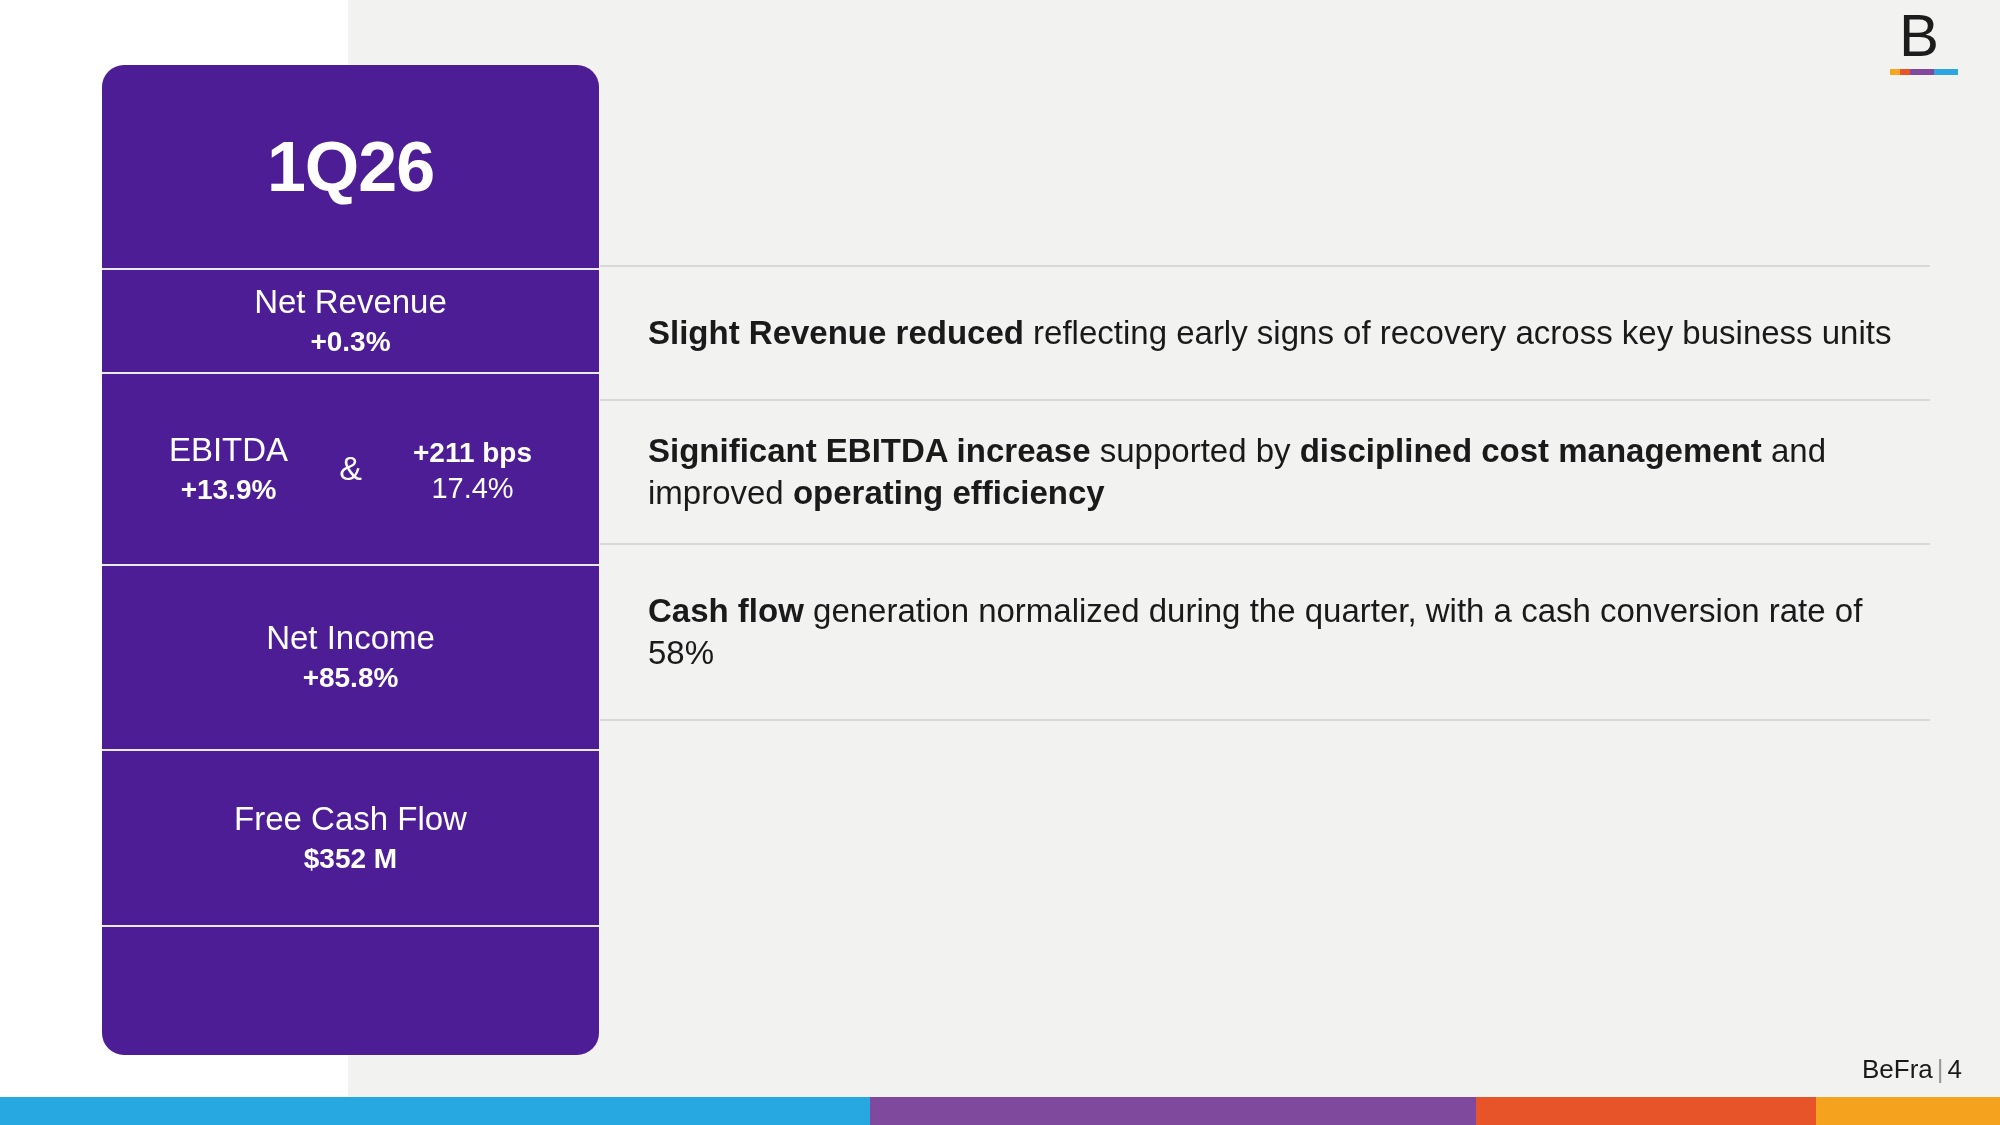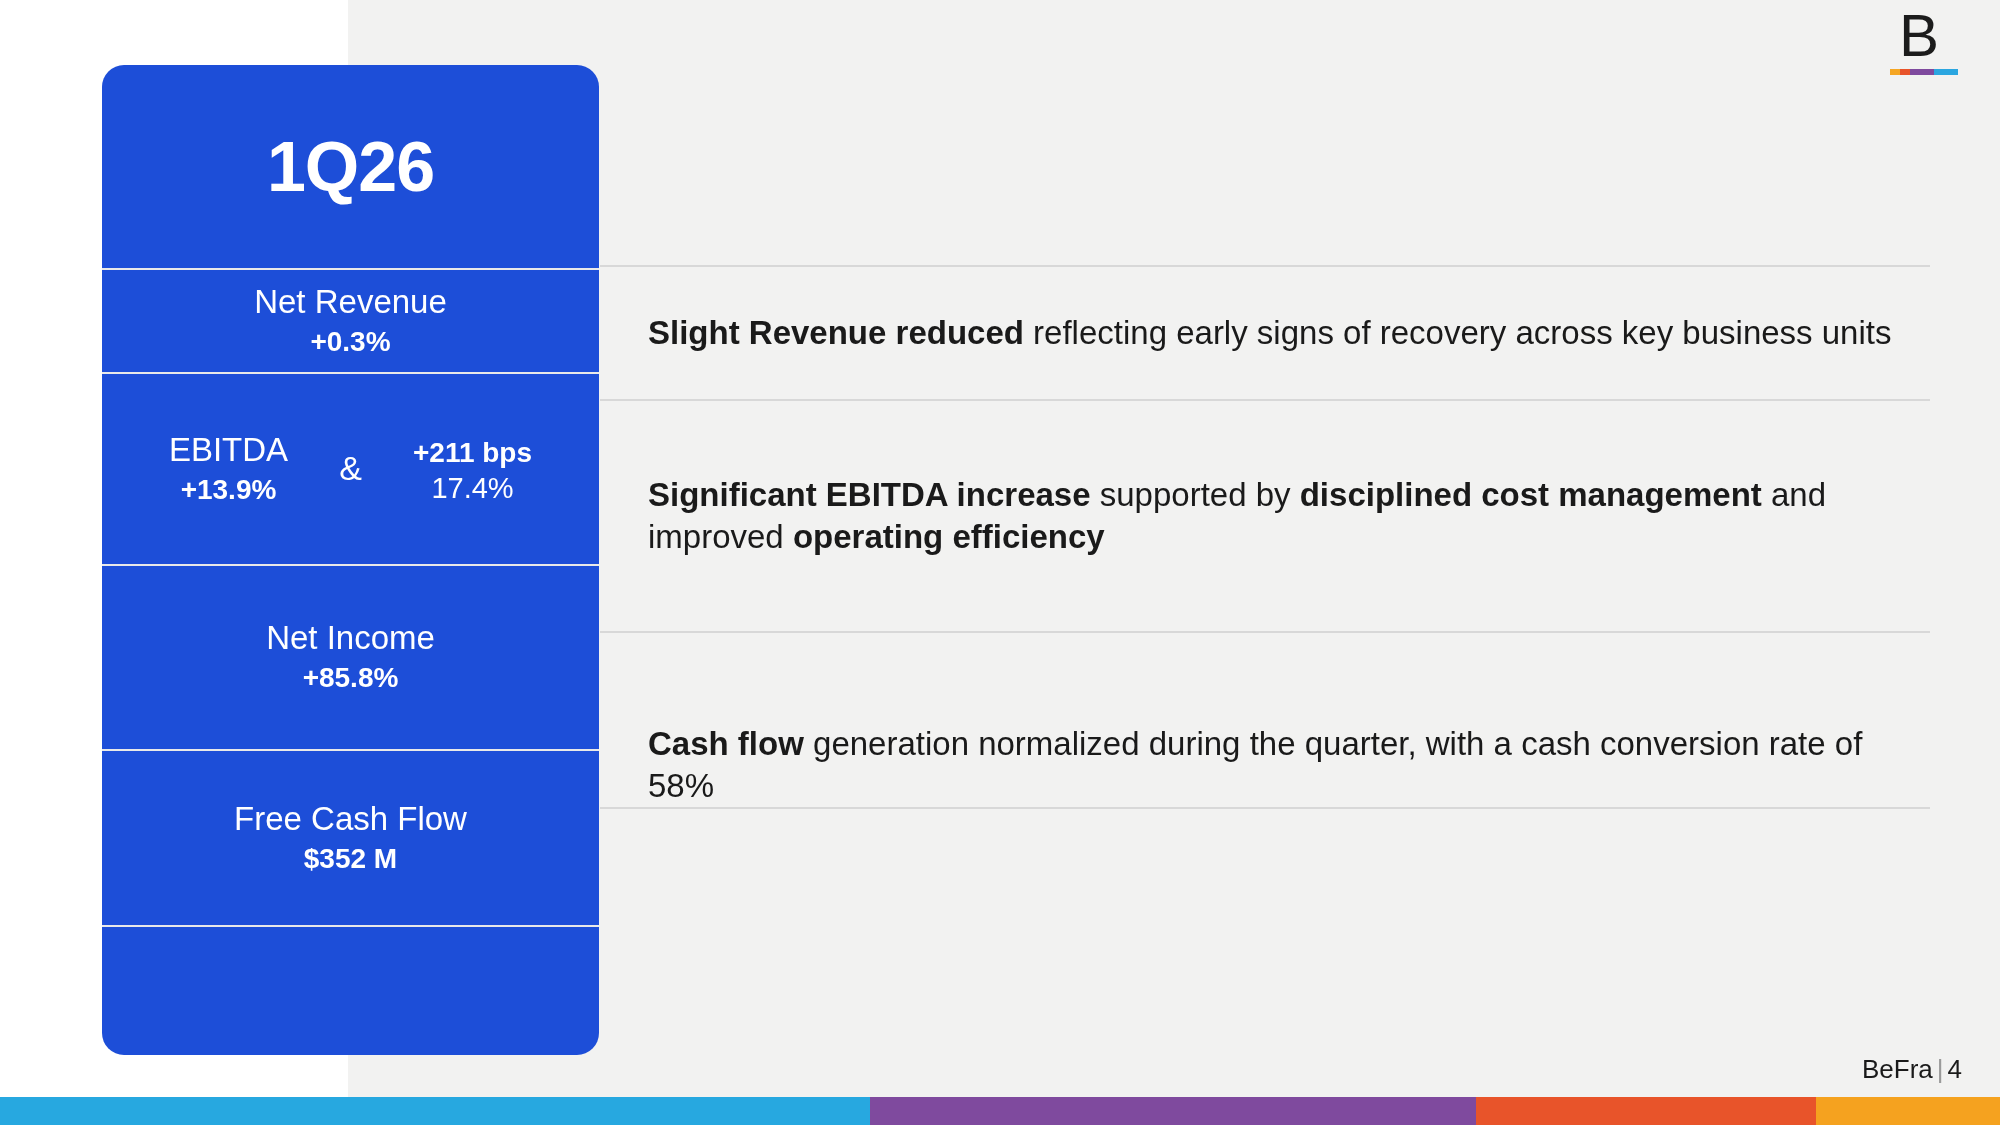--- a/index.html
+++ b/index.html
@@ -60,21 +60,21 @@
   .br-c { width: 34%; }
   .br-d { width: 36%; }
 
   
   .metric-card {
     position: absolute;
     left: 102px;
     top: 65px;
     width: 497px;
     height: 990px;
-    background: #1d4ed8;
+    background: #4c1d95;
     border-radius: 22px;
     overflow: hidden;
     color: #ffffff;
     display: flex;
     flex-direction: column;
   }
   .mc-header {
     height: 203px;
     display: flex;
     align-items: center;
@@ -165,23 +165,23 @@
     width: 1330px;
   }
   .bullet-row {
     border-top: 2px solid #d8d8d8;
     box-sizing: border-box;
     padding: 0 0 0 48px;
     display: flex;
     align-items: center;
   }
   .b-row-1 { height: 134px; }
-  .b-row-2 { height: 232px; }
+  .b-row-2 { height: 144px; }
   .b-row-3 { height: 185px; }
-  .b-row-4 { height: 176px; align-items: flex-end; }
+  .b-row-4 { height: 176px; }
   .b-row-5 { height: 2px; padding: 0; }
 
   .bullet-text {
     font-size: 33px;
     line-height: 1.28;
     color: #1a1a1a;
     font-weight: 400;
   }
   .bullet-text b { font-weight: bold; }
 

